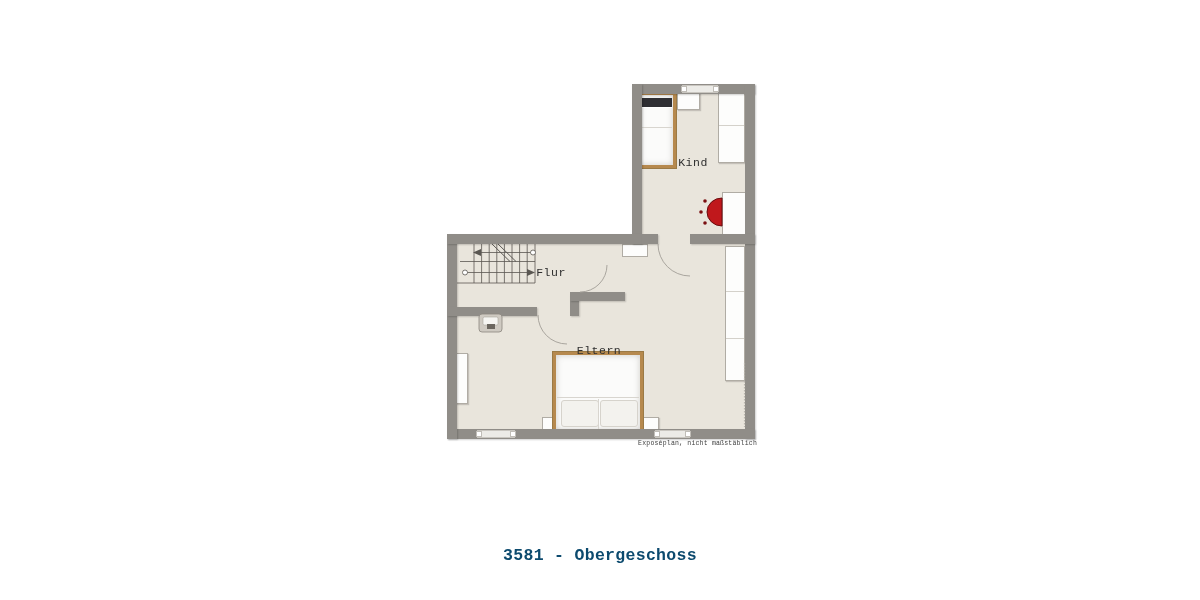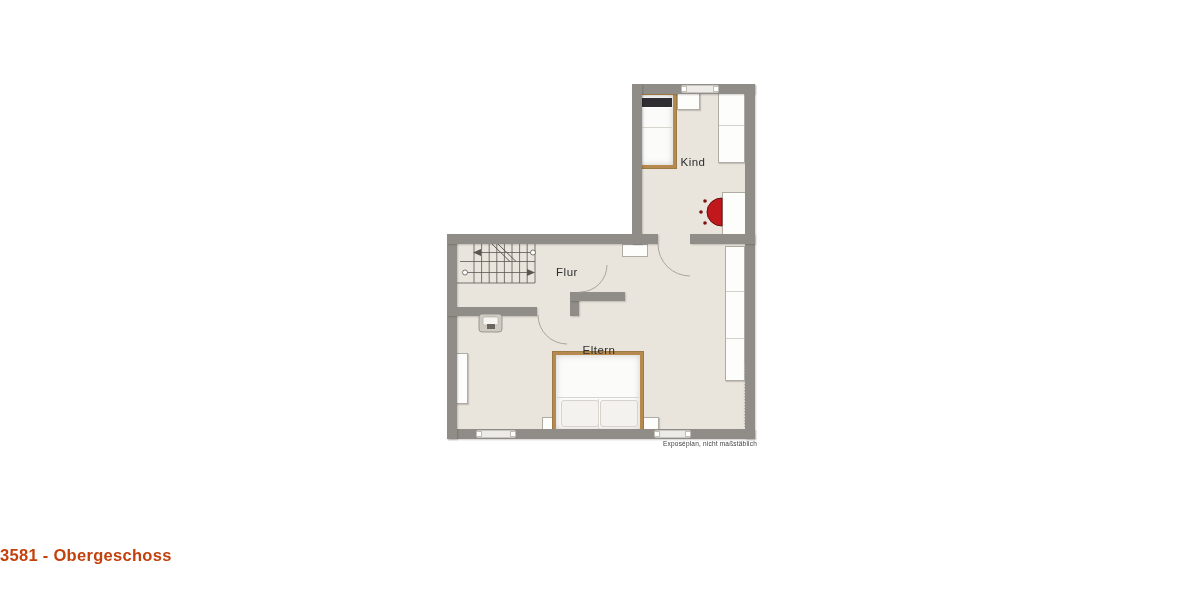--- a/index.html
+++ b/index.html
@@ -1,32 +1,32 @@
 <!DOCTYPE html>
 <html><head>
 <meta charset="utf-8">
 <style>
   html,body{margin:0;padding:0;background:#ffffff;}
   .canvas{position:relative;width:1200px;height:600px;background:#ffffff;overflow:hidden;
-          font-family:Liberation Sans, sans-serif;}
+          font-family:Liberation Mono, monospace;}
   
   .floor{position:absolute;background:#e9e5dc;}
   .wall{position:absolute;background:#908d88;box-shadow:1px 1px 1.5px rgba(0,0,0,0.18);}
   .window{position:absolute;background:#ecebe7;border-top:1px solid #c9c6c0;border-bottom:1px solid #c9c6c0;box-sizing:border-box;}
   .window:before,.window:after{content:"";position:absolute;top:0;bottom:0;width:4px;background:#ffffff;border:0.5px solid #c0bdb7;}
   .window:before{left:-1px;}
   .window:after{right:-1px;}
   .furn{position:absolute;background:#fdfdfc;border:1px solid #b0aca4;box-sizing:border-box;box-shadow:1px 1px 1px rgba(90,85,78,0.25);}
   .divider{position:absolute;background:#d4d1ca;}
   .bed{position:absolute;background:#fbfbfa;border:3px solid #b6894e;box-sizing:border-box;
        box-shadow:0 0 0 1px #9b7a45, inset 0 0 6px rgba(120,115,105,0.35);}
   .label{position:absolute;color:#2e2e2e;font-size:11.5px;letter-spacing:0.5px;text-align:center;}
   .disclaimer{position:absolute;left:600px;top:440px;width:157px;text-align:right;font-size:6.5px;color:#3c3c3c;letter-spacing:0.2px;}
-  .caption{position:absolute;left:0;top:546px;width:1200px;text-align:left;font-weight:bold;
-           font-size:16.5px;color:#c2410c;letter-spacing:0.3px;}
+  .caption{position:absolute;left:0;top:546px;width:1200px;text-align:center;font-weight:bold;
+           font-size:16.5px;color:#0c4a6e;letter-spacing:0.3px;}
   .overlay{position:absolute;left:0;top:0;pointer-events:none;}
 </style>
 </head>
 <body>
 
 <div class="canvas">
 
   <div class="floor" style="left:642px;top:94px;width:103px;height:150px;"></div>
   <div class="floor" style="left:457px;top:244px;width:288px;height:185px;"></div>
   <div class="floor" style="left:658px;top:234px;width:32px;height:10px;"></div>
@@ -117,19 +117,19 @@
     <g>
       <rect x="479" y="314" width="23" height="18" rx="3" fill="#cfcac2" stroke="#8a857d" stroke-width="0.8"></rect>
       <rect x="483" y="317" width="15" height="8" rx="1.5" fill="#f6f5f2" stroke="#a9a49c" stroke-width="0.6"></rect>
       <rect x="487" y="324" width="8" height="5" fill="#6b665f"></rect>
     </g>
 
     <line x1="744.5" y1="363" x2="744.5" y2="427" stroke="#b9b5ae" stroke-width="1.2" stroke-dasharray="1.5,1.5"></line>
   </svg>
 
   <div class="label" style="left:663px;top:156px;width:60px;">Kind</div>
-  <div class="label" style="left:521px;top:266px;width:60px;padding-left:16px;">Flur</div>
+  <div class="label" style="left:521px;top:266px;width:60px;">Flur</div>
   <div class="label" style="left:564px;top:332px;width:70px;margin-top:12px;">Eltern</div>
 
   <div class="disclaimer">Exposéplan, nicht maßstäblich</div>
   <div class="caption">3581 - Obergeschoss</div>
 
 </div>
 
 </body></html>

